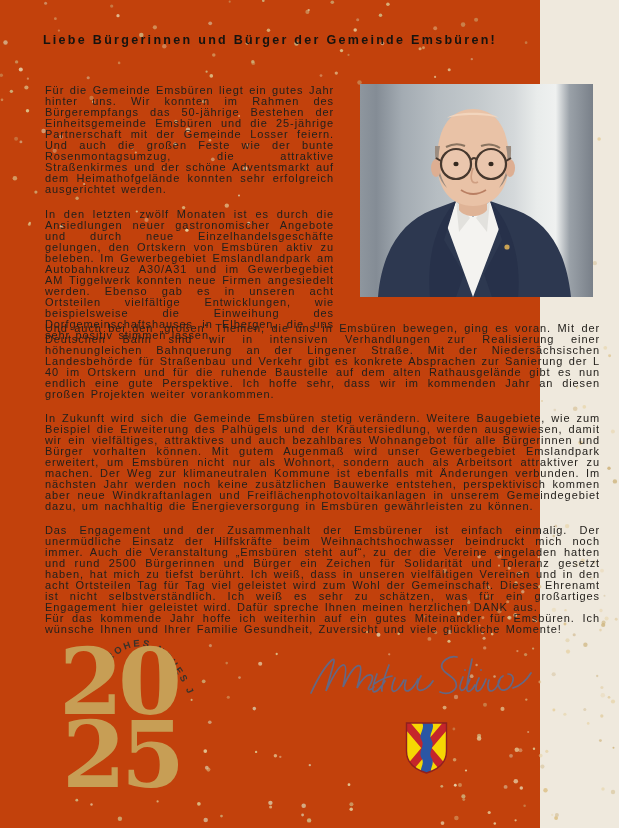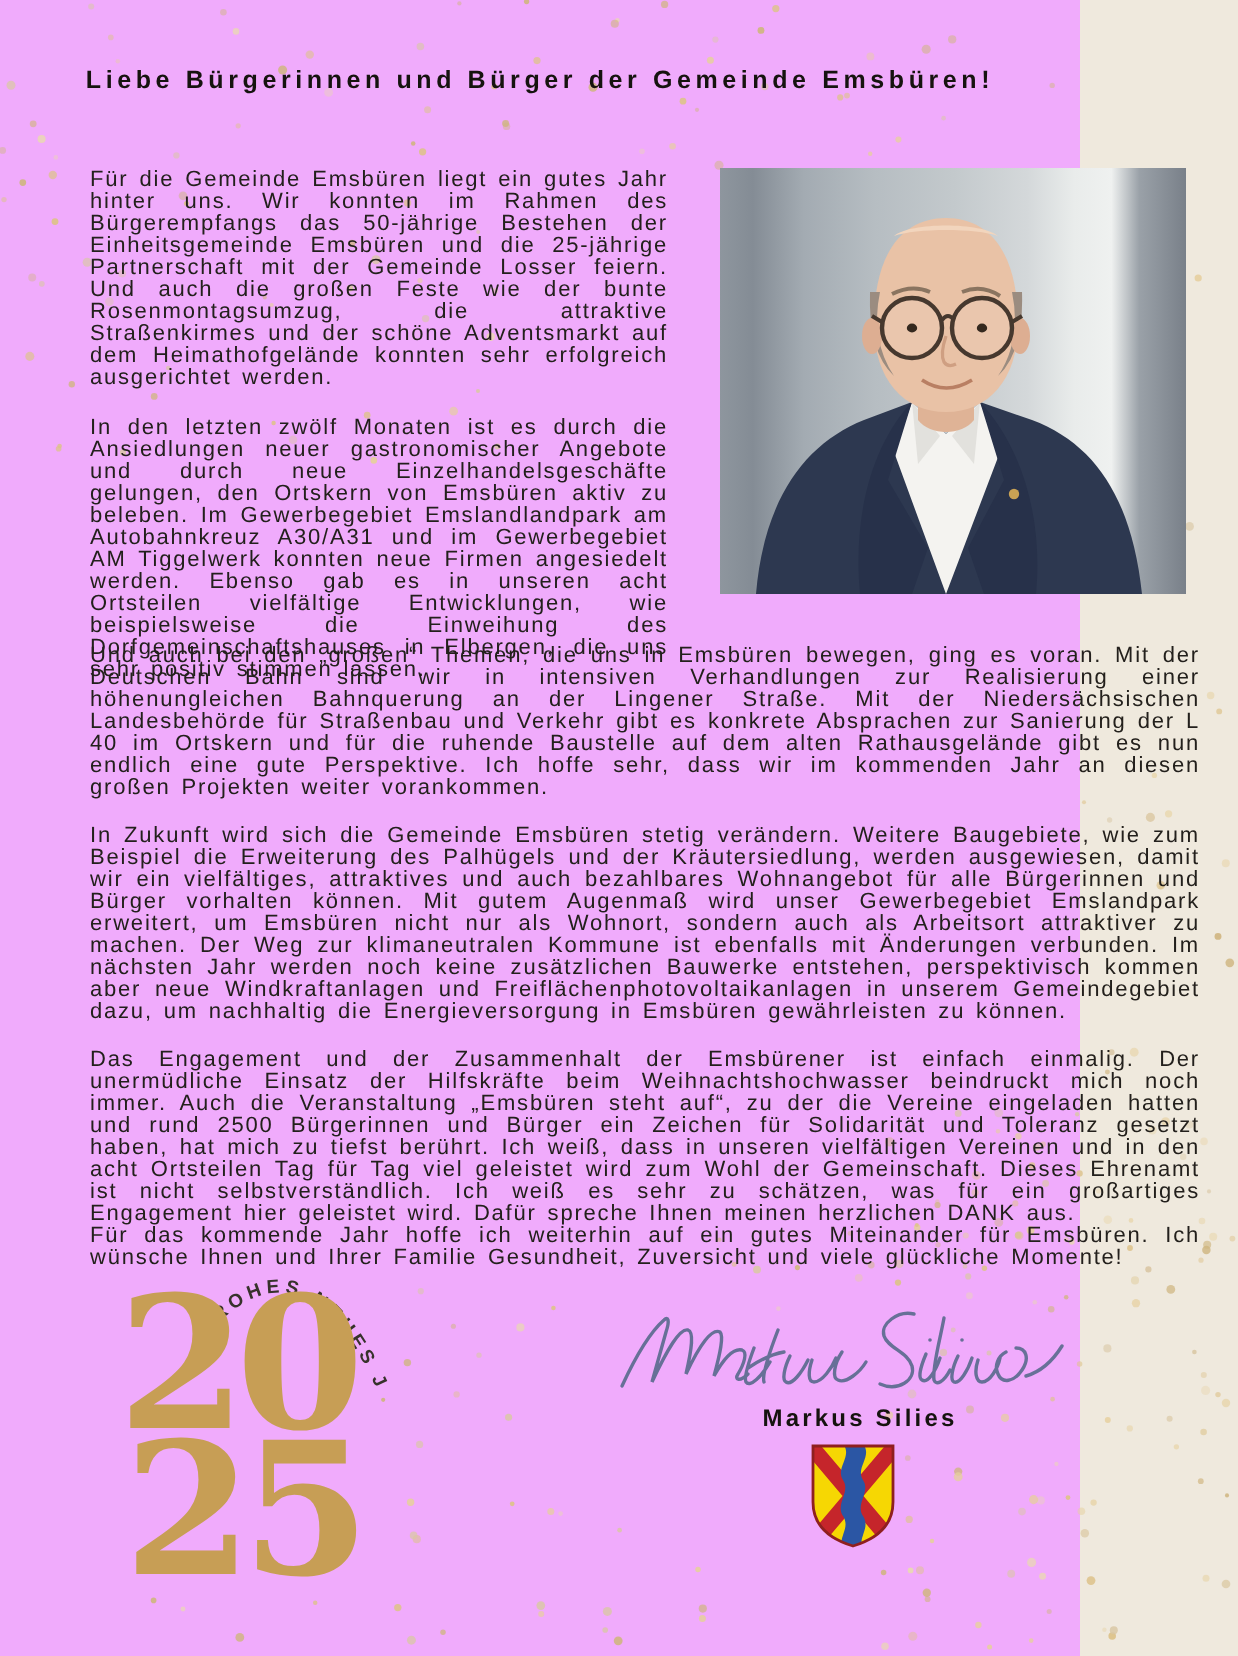--- a/index.html
+++ b/index.html
@@ -1,19 +1,19 @@
 <!DOCTYPE html>
 <html lang="de"><head>
 <meta charset="utf-8">
 <style>
   html,body{margin:0;padding:0;}
   body{width:619px;height:828px;overflow:hidden;background:#efe9dd;}
   .page{
     position:relative;width:540px;height:828px;
-    background:#f0abfc;
+    background:#c2410c;
     font-family:"Liberation Sans",sans-serif;
     color:#23201c;
   }
   #dots{position:absolute;left:0;top:0;z-index:0;}
   .title{
     position:absolute;left:0;right:0;top:33px;margin:0;
     text-align:center;font-size:12.5px;font-weight:bold;
     letter-spacing:2.3px;color:#16130f;z-index:1;
   }
   .para{
@@ -393,21 +393,20 @@
       <path d="M74 28 C71 36 69 43 70 45 C72 48 78 42 82 35 M86 19 C81 32 78 42 79 45 M71 38 C77 34 83 31 89 30"></path>
       <path d="M92 32 C89 38 88 44 90 45 C93 47 98 40 101 34 M103 34 C101 40 101 45 104 45 C108 45 113 38 115 33 M118 30 C114 36 113 43 116 44 C120 46 127 40 130 35"></path>
       <path d="M154 11 C146 9 137 16 139 22 C141 28 151 30 153 37 C155 44 146 50 137 46"></path>
       <path d="M160 31 C157 38 156 43 158 44 C161 46 165 39 167 33 M169 13 C167 24 163 38 164 44 C165 47 169 45 172 39 M176 32 C173 38 172 44 174 45 C177 46 181 39 183 33"></path>
       <path d="M186 34 C184 40 185 45 188 45 C192 45 196 38 197 33 M200 30 C196 32 194 37 196 41 C198 46 204 45 208 39 C212 33 210 28 205 28 M210 42 C217 40 223 35 228 27"></path>
       <circle cx="162" cy="24" r="0.9" fill="#5c6b8f" stroke="none"></circle>
       <circle cx="178" cy="24" r="0.9" fill="#5c6b8f" stroke="none"></circle>
     </g>
   </svg>
 
-  <div class="printed">Markus Silies</div>
 
   <svg class="crest" viewBox="0 0 44 52">
     <defs>
       <clipPath id="shieldClip">
         <path d="M2 1 H42 V29 Q42 45 22 51 Q2 45 2 29 Z"></path>
       </clipPath>
     </defs>
     <path d="M2 1 H42 V29 Q42 45 22 51 Q2 45 2 29 Z" fill="#f6d703"></path>
     <g clip-path="url(#shieldClip)">
       <path d="M0 0 L44 52 M44 0 L0 52" stroke="#c5252b" stroke-width="8"></path>

